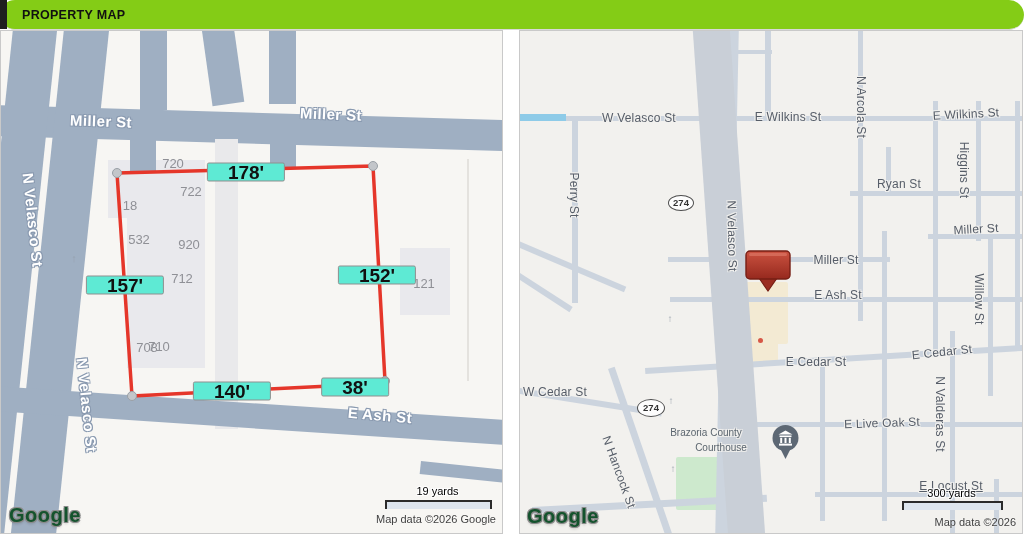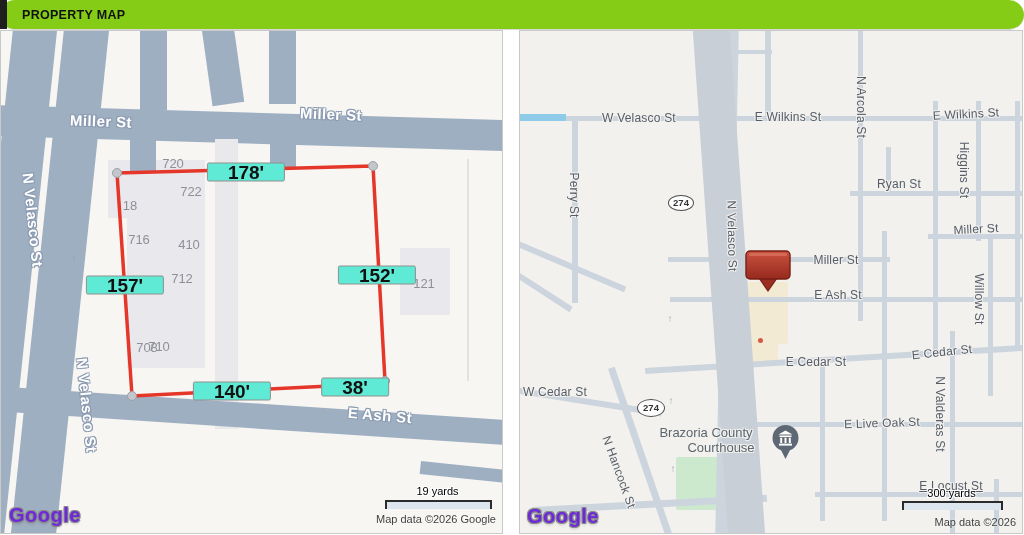--- a/index.html
+++ b/index.html
@@ -22,35 +22,35 @@
   .lroad{position:absolute;background:#9fafc2;}
   .rroad{position:absolute;background:#ccd4de;}
   .hwy{position:absolute;background:#c9cfd7;}
   
   .slbl{position:absolute;white-space:nowrap;
         transform:translate(-50%,-50%) rotate(var(--r,0deg));}
   .lm-st{font-size:15px;font-weight:bold;color:#fff;letter-spacing:.4px;
         text-shadow:-1px -1px 0 #8a9ab0,1px -1px 0 #8a9ab0,-1px 1px 0 #8a9ab0,1px 1px 0 #8a9ab0;}
   .rm-st{font-size:12px;color:#565d68;letter-spacing:.2px;
         text-shadow:-1px -1px 0 #f2f1ee,1px -1px 0 #f2f1ee,-1px 1px 0 #f2f1ee,1px 1px 0 #f2f1ee;}
-  .rm-poi{font-size:13px;color:#5c666f;
+  .rm-poi{font-size:10px;color:#5c666f;
         text-shadow:-1px -1px 0 #f2f1ee,1px -1px 0 #f2f1ee,-1px 1px 0 #f2f1ee,1px 1px 0 #f2f1ee;}
   .pnum{position:absolute;white-space:nowrap;font-size:13px;color:#8f9096;
         transform:translate(-50%,-50%);}
   .dim{position:absolute;white-space:nowrap;font-size:19px;font-weight:bold;color:#111;
        background:#5eead4;border:1px solid #8f8f8f;border-radius:2px;padding:0 20px;line-height:17px;
        transform:translate(-50%,-50%);}
   .bldg{position:absolute;background:#e9e9ed;}
   .pline{position:absolute;background:#e4e2de;}
   .arrow{position:absolute;font-size:11px;color:#97a2b0;transform:translate(-50%,-50%);}
   .rarrow{position:absolute;font-size:10px;color:#9aa3ad;transform:translate(-50%,-50%);}
   .shield{position:absolute;background:#fdfdfd;border:1.5px solid #4c4c4c;border-radius:50%;
           text-align:center;font-size:9.5px;font-weight:bold;color:#333;box-sizing:border-box;}
   
-  .glogo{position:absolute;font-size:20px;font-weight:bold;color:#6d28d9;letter-spacing:.5px;
+  .glogo{position:absolute;font-size:20px;font-weight:bold;color:#14532d;letter-spacing:.5px;
          text-shadow:-1px -1px 0 #8b8b8b,1px -1px 0 #8b8b8b,-1px 1px 0 #8b8b8b,1px 1px 0 #8b8b8b,0 2px 3px rgba(0,0,0,.2);}
   .scaletxt{position:absolute;font-size:11px;color:#000;text-align:center;
          text-shadow:-1px -1px 0 #fff,1px -1px 0 #fff,-1px 1px 0 #fff,1px 1px 0 #fff;}
   .scalebar{position:absolute;height:7px;background:#dde5ee;border-top:2px solid #2b2b2b;
          border-left:2px solid #2b2b2b;border-right:2px solid #2b2b2b;box-sizing:content-box;}
   .attr{position:absolute;font-size:11px;color:#3f3f3f;white-space:nowrap;
          text-shadow:0 0 2px #fff;}
 </style>
 </head>
 <body>
@@ -97,22 +97,22 @@
 
     <div class="slbl lm-st" style="left:100px;top:90px;--r:2deg;">Miller St</div>
     <div class="slbl lm-st" style="left:330px;top:83px;--r:2.5deg;">Miller St</div>
     <div class="slbl lm-st" style="left:32px;top:189px;--r:84deg;">N Velasco St</div>
     <div class="slbl lm-st" style="left:86px;top:374px;--r:84deg;">N Velasco St</div>
     <div class="slbl lm-st" style="left:379px;top:384px;--r:5deg;">E Ash St</div>
 
     <div class="pnum" style="left:172px;top:132px;">720</div>
     <div class="pnum" style="left:129px;top:149px;margin-top:25px;">18</div>
     <div class="pnum" style="left:190px;top:160px;">722</div>
-    <div class="pnum" style="left:138px;top:208px;">716</div>
-    <div class="pnum" style="left:188px;top:213px;">410</div>
+    <div class="pnum" style="left:138px;top:208px;">532</div>
+    <div class="pnum" style="left:188px;top:213px;">920</div>
     <div class="pnum" style="left:181px;top:247px;">712</div>
     <div class="pnum" style="left:158px;top:297px;margin-top:18px;">710</div>
     <div class="pnum" style="left:146px;top:316px;">708</div>
     <div class="pnum" style="left:423px;top:252px;">121</div>
 
     <div class="dim" style="left:245px;top:141px;">178'</div>
     <div class="dim" style="left:376px;top:244px;">152'</div>
     <div class="dim" style="left:124px;top:254px;">157'</div>
     <div class="dim" style="left:231px;top:360px;">140'</div>
     <div class="dim" style="left:354px;top:356px;">38'</div>

